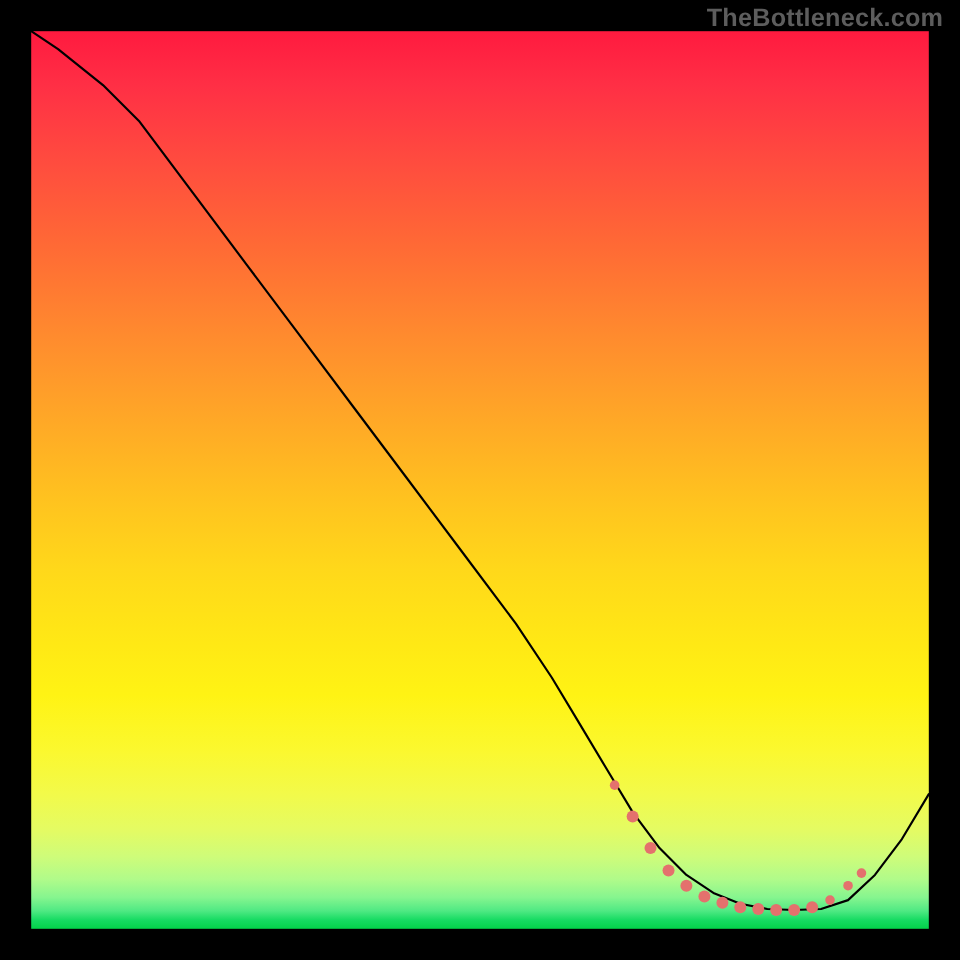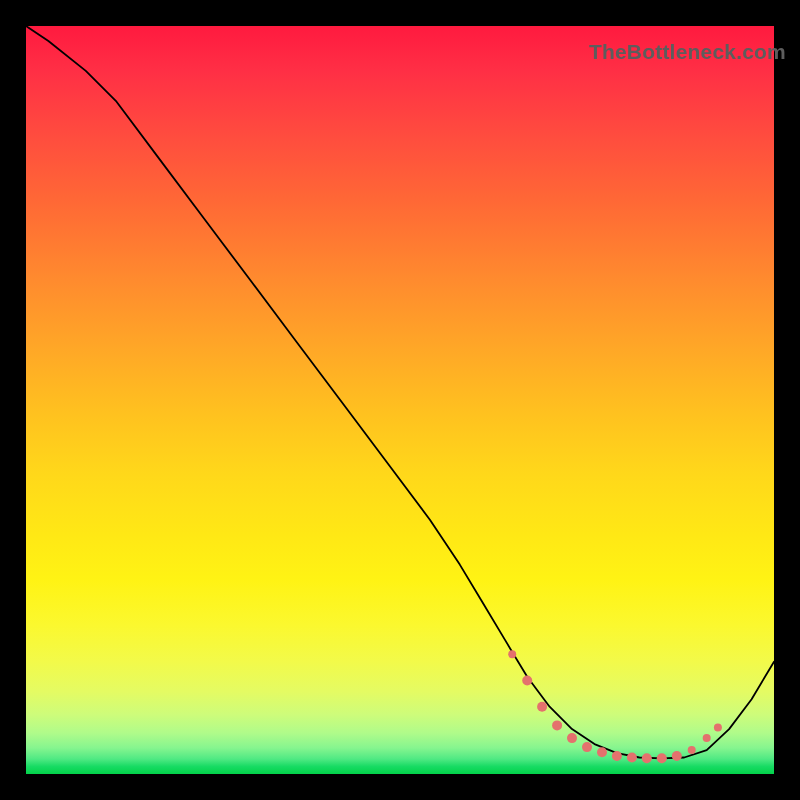--- a/index.html
+++ b/index.html
@@ -20,21 +20,20 @@
   .watermark {
     position: absolute;
     top: 4px;
     right: 14px;
     color: #5d5d5d;
     font-size: 21px;
     font-weight: 600;
     letter-spacing: 0.2px;
     z-index: 10;
     user-select: none;
-    margin-top: 36px;
   }
   
   .plot {
     position: absolute;
     left: 26px;
     top: 26px;
     width: 748px;
     height: 748px;
     
     background:

